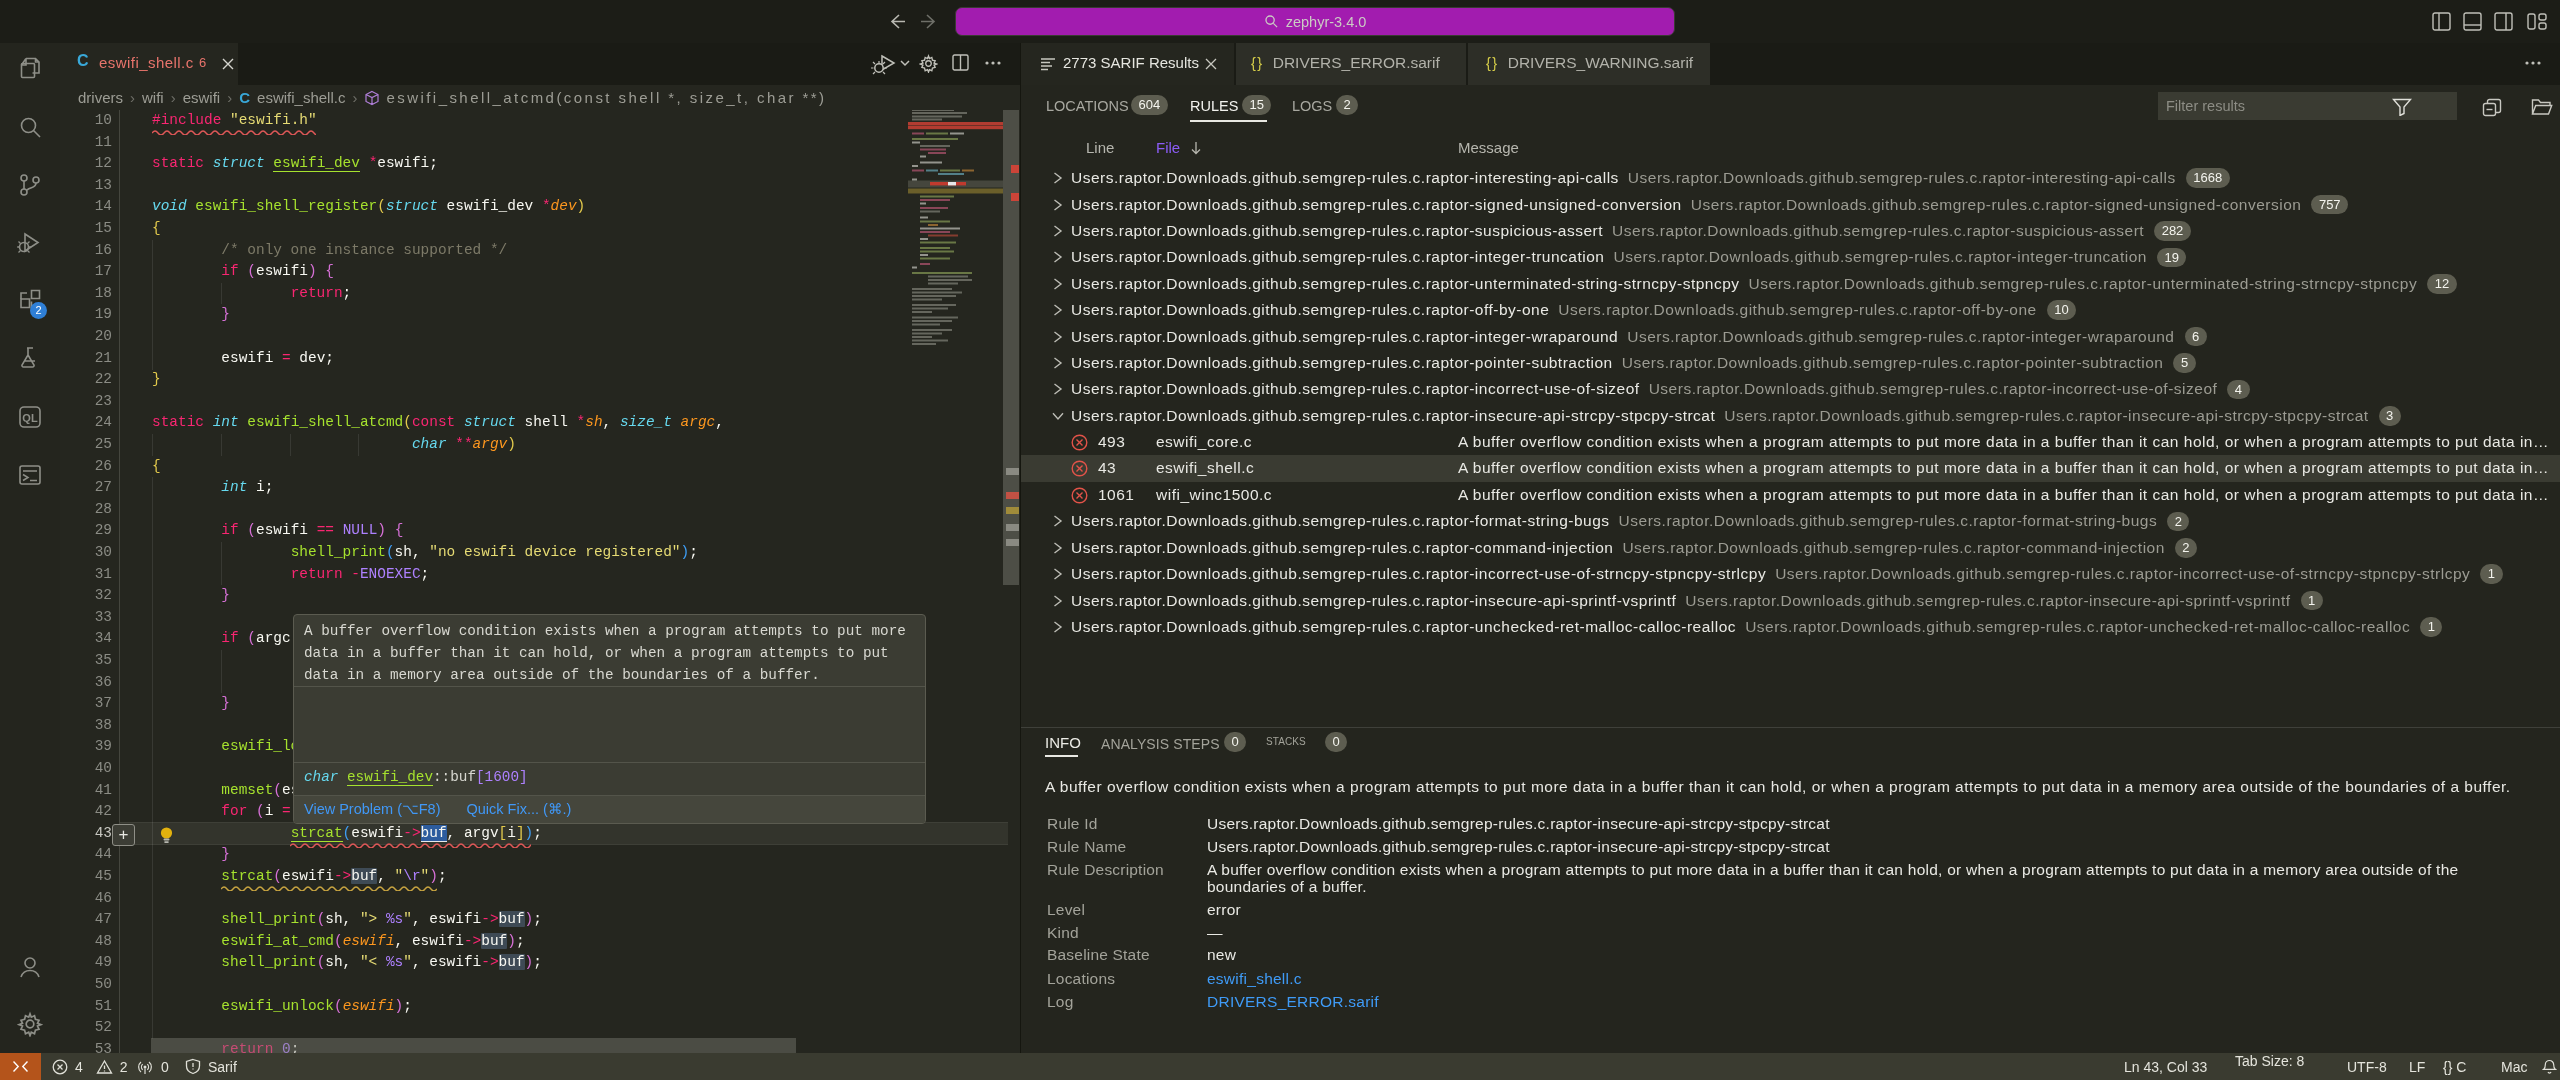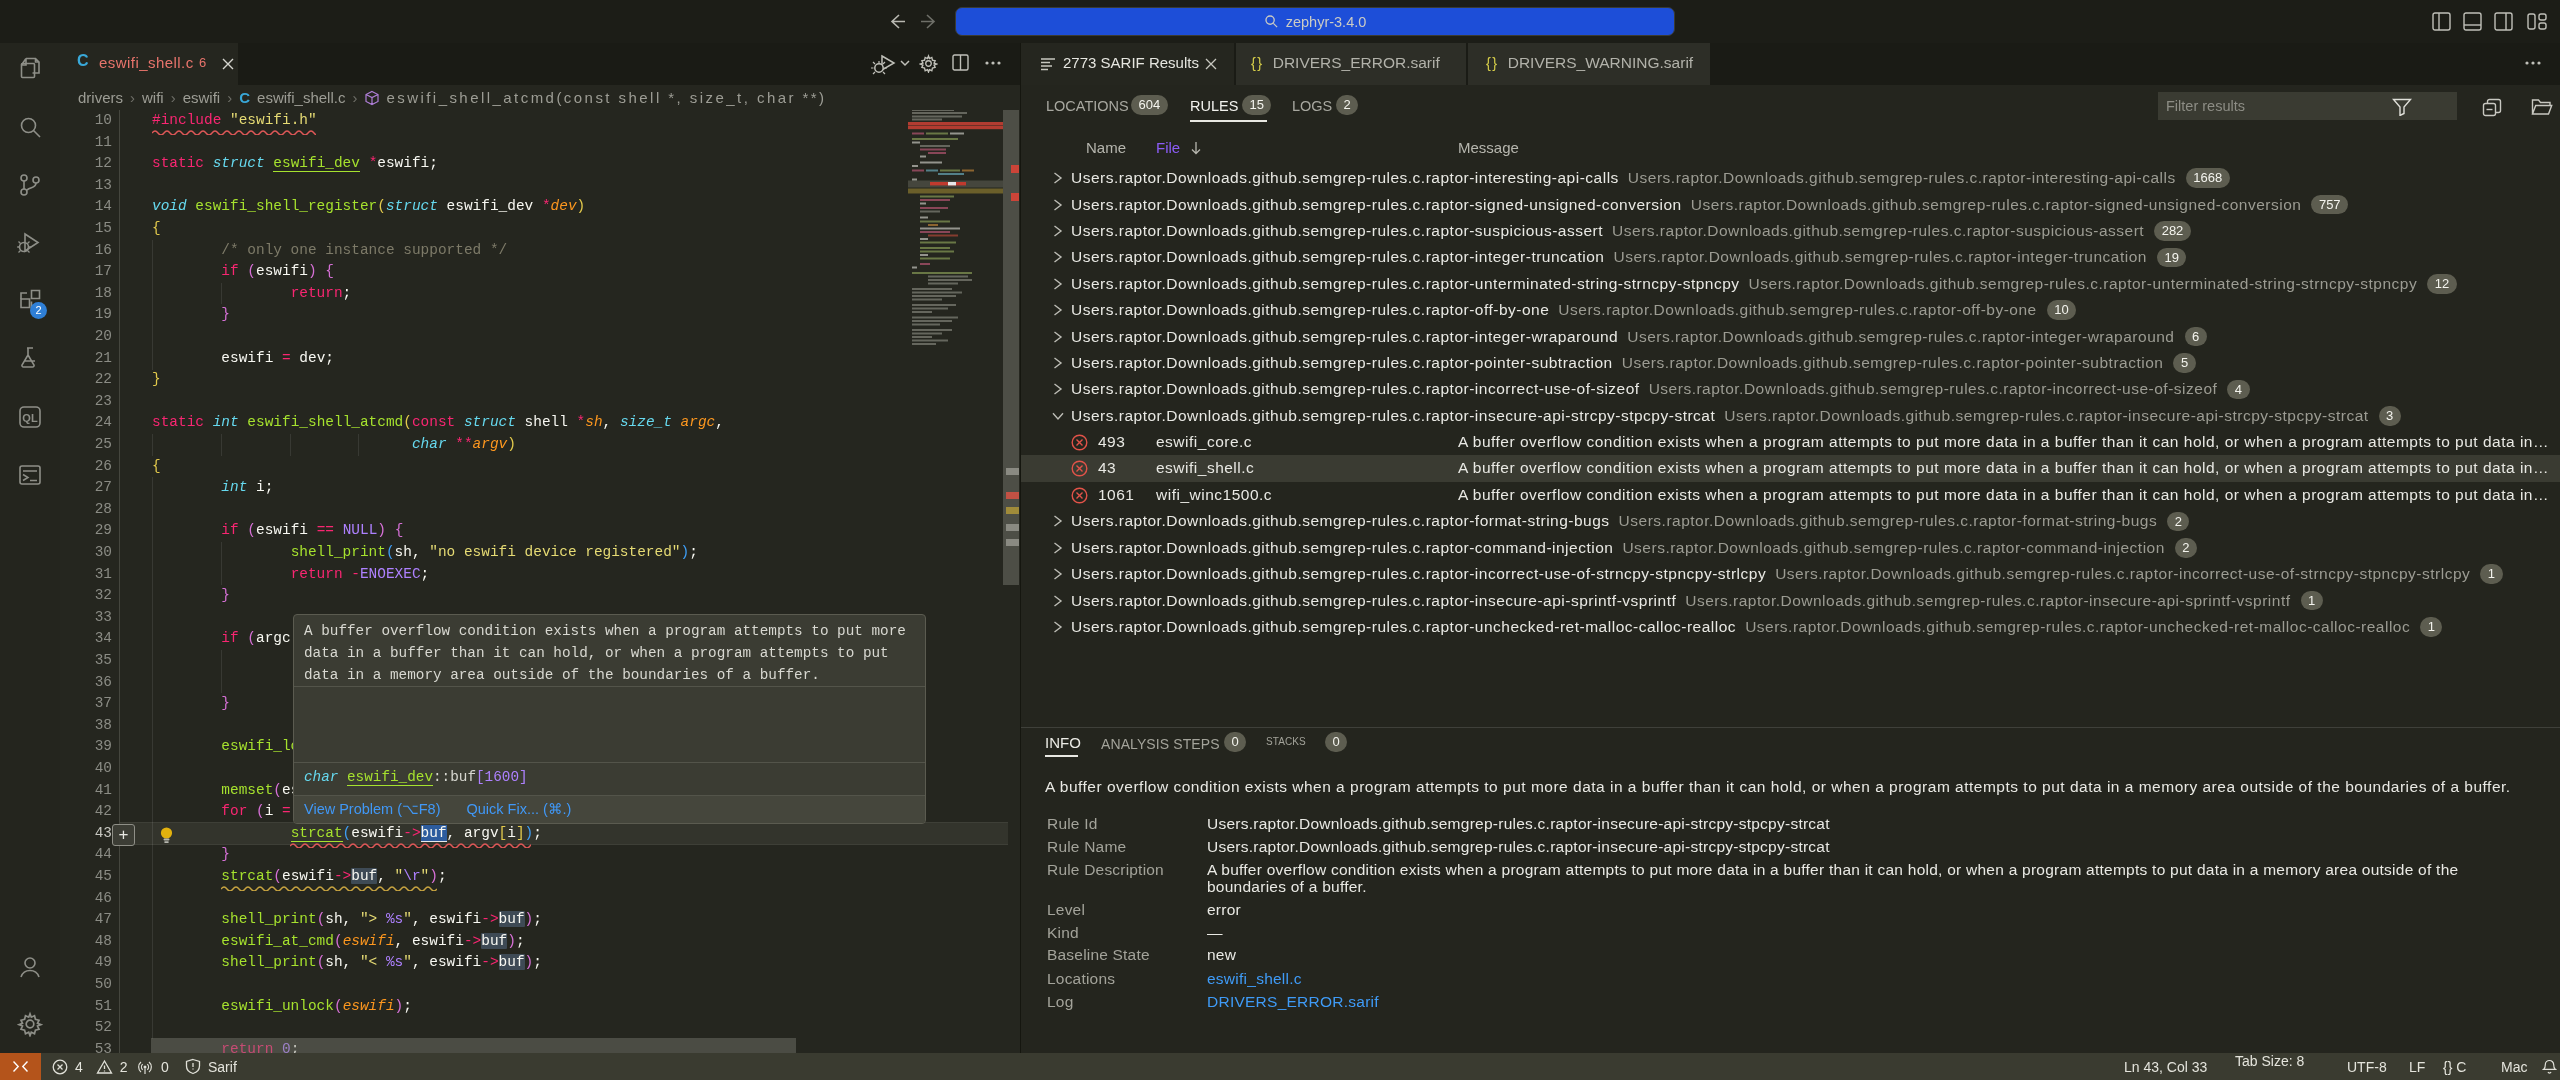--- a/index.html
+++ b/index.html
@@ -34,21 +34,21 @@
 </style></head>
 <body>
 
 <div class="abs" style="left:0;top:0;width:2560px;height:43px;background:#1c1d17"></div>
 <svg class="abs" style="left:888px;top:12px" width="20" height="19" viewBox="0 0 20 19">
     <path d="M11 3 L4 9.5 L11 16 M4 9.5 H17" stroke="#b8b8b1" stroke-width="1.6" fill="none"></path>
   </svg>
 <svg class="abs" style="left:918px;top:12px" width="20" height="19" viewBox="0 0 20 19">
     <path d="M9 3 L16 9.5 L9 16 M16 9.5 H3" stroke="#6e6f68" stroke-width="1.6" fill="none"></path>
   </svg>
-<div class="abs" style="left:955px;top:7px;width:720px;height:29px;background:#1d4ed8;border:1px solid #3a3b33;border-radius:7px;display:flex;align-items:center;justify-content:center;color:#cbcbc4;font-size:14.5px">
+<div class="abs" style="left:955px;top:7px;width:720px;height:29px;background:#a21caf;border:1px solid #3a3b33;border-radius:7px;display:flex;align-items:center;justify-content:center;color:#cbcbc4;font-size:14.5px">
   <svg width="15" height="15" viewBox="0 0 16 16" style="margin-right:7px">
       <circle cx="6.5" cy="6.5" r="4.4" stroke="#cbcbc4" stroke-width="1.4" fill="none"></circle>
       <path d="M10 10 L14 14" stroke="#cbcbc4" stroke-width="1.4"></path>
     </svg>
   <b style="font-weight:normal">zephyr-3.4.0</b>
 </div>
 
 <svg class="abs" style="left:2432px;top:12px" width="19" height="19" viewBox="0 0 19 19">
     <rect x="1" y="1" width="17" height="17" rx="2" stroke="#c0c0b9" stroke-width="1.4" fill="none"></rect>
     <path d="M7 1 V18" stroke="#c0c0b9" stroke-width="1.4"></path>
@@ -391,21 +391,21 @@
     </svg>
 <svg class="abs" style="left:2482px;top:98px" width="20" height="19" viewBox="0 0 20 19">
       <rect x="5.5" y="1.5" width="13" height="13" rx="2" stroke="#c8c8c1" stroke-width="1.4" fill="none"></rect>
       <rect x="1.5" y="5.5" width="12" height="12" rx="2" stroke="#c8c8c1" stroke-width="1.4" fill="#24251e"></rect>
       <path d="M4.5 11.5 h6" stroke="#c8c8c1" stroke-width="1.4"></path>
     </svg>
 <svg class="abs" style="left:2531px;top:98px" width="22" height="18" viewBox="0 0 22 18">
       <path d="M1.5 16 V2 h6 l2 2.5 h9.5 v3 M1.5 16 l3.2-8.5 h16 L17.5 16 Z" stroke="#c8c8c1" stroke-width="1.4" fill="none"></path>
     </svg>
 
-<div class="abs" style="left:1086px;top:139px;font-size:15px;color:#b6b6ae">Name</div>
+<div class="abs" style="left:1086px;top:139px;font-size:15px;color:#b6b6ae">Line</div>
 <div class="abs" style="left:1156px;top:139px;font-size:15px;color:#8b5cf6">File</div>
 <svg class="abs" style="left:1190px;top:141px" width="12" height="14" viewBox="0 0 12 14">
       <path d="M6 1 V12 M2 8.5 L6 12.5 L10 8.5" stroke="#b6b6ae" stroke-width="1.3" fill="none"></path>
     </svg>
 <div class="abs" style="left:1458px;top:139px;font-size:15px;color:#b6b6ae">Message</div>
 <div class="row" style="top:165.0px">
       <svg class="chev" width="16" height="16" viewBox="0 0 16 16">
         <path d="M4.5 3 L11 8 L4.5 13" stroke="#bdbdb6" stroke-width="1.4" fill="none"></path>
       </svg>
       <span style="white-space:pre">Users.raptor.Downloads.github.semgrep-rules.c.raptor-interesting-api-calls</span>

